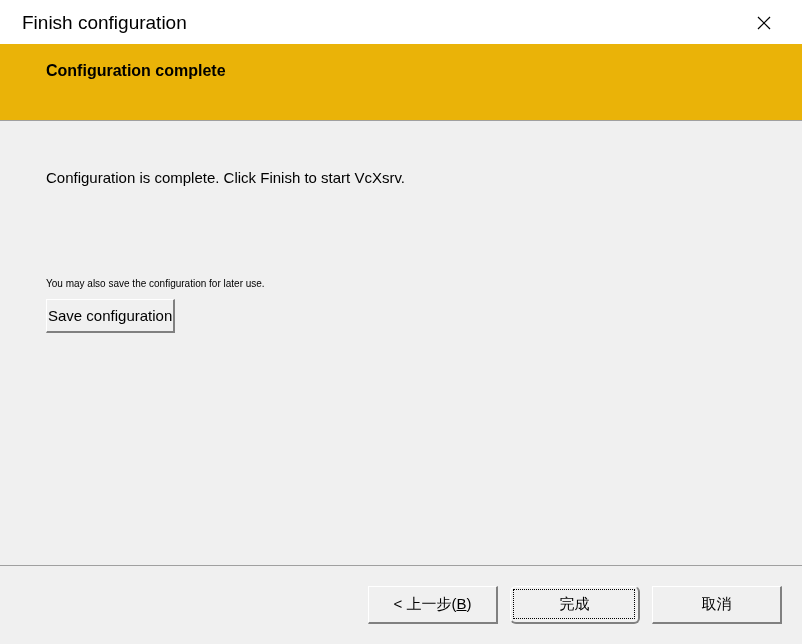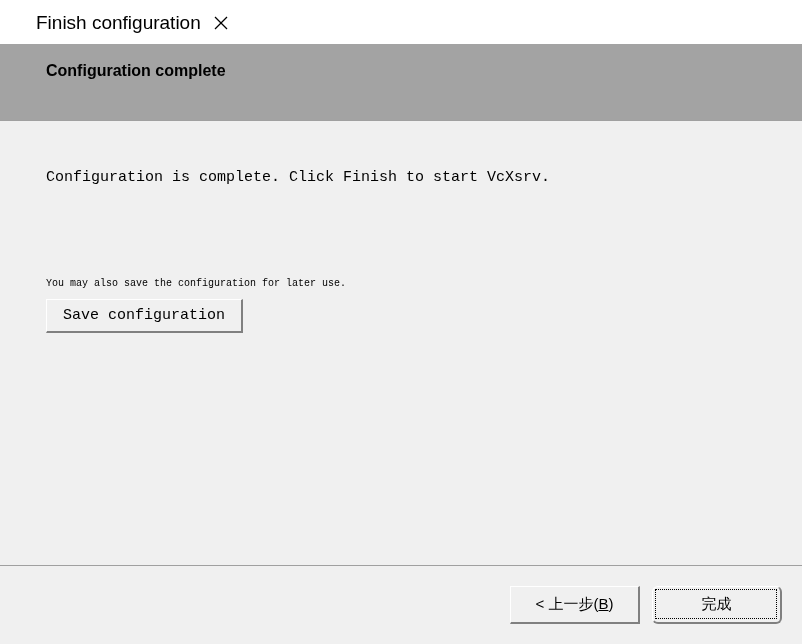--- a/index.html
+++ b/index.html
@@ -17,21 +17,22 @@
     .window {
       width: 100%;
       height: 100%;
       display: flex;
       flex-direction: column;
       background: #ffffff;
     }
     .titlebar {
       display: flex;
       align-items: center;
-      padding: 8px 18px 6px 36px;
+      justify-content: space-between;
+      padding: 8px 18px 6px 22px;
       background: #ffffff;
     }
     .titlebar-title {
       font-size: 19px;
       font-weight: 400;
       color: #000000;
     }
     .close-btn {
       width: 40px;
       height: 30px;
@@ -39,54 +40,53 @@
       align-items: center;
       justify-content: center;
       cursor: pointer;
       color: #000000;
     }
     .close-btn svg {
       width: 14px;
       height: 14px;
     }
     .header-band {
-      background: #a3a3a3;
+      background: #eab308;
       padding: 18px 12px 40px 46px;
       border-bottom: 1px solid #a0a0a0;
     }
     .header-band-title {
       font-size: 16px;
       font-weight: 700;
       color: #000000;
     }
     .content-area {
       background: #f0f0f0;
       flex: 1;
       padding: 48px 46px 20px 46px;
       border-bottom: 1px solid #a0a0a0;
-      font-family: Liberation Mono, monospace;
     }
     .content-text {
       font-size: 15px;
       color: #000000;
       margin-bottom: 92px;
     }
     .content-subtext {
       font-size: 10px;
       color: #000000;
       margin-bottom: 10px;
     }
     .save-btn {
       display: inline-block;
       background: #f0f0f0;
       border-top: 1px solid #ffffff;
       border-left: 1px solid #ffffff;
       border-right: 2px solid #808080;
       border-bottom: 2px solid #808080;
-      padding: 7px 16px;
+      padding: 7px 1px;
       font-size: 15px;
       font-family: inherit;
       cursor: pointer;
       color: #000000;
     }
     .footer {
       background: #f0f0f0;
       padding: 20px 20px 20px 0;
       display: flex;
       justify-content: flex-end;
@@ -145,15 +145,16 @@
 
   <div class="content-area">
     <div class="content-text">Configuration is complete. Click Finish to start VcXsrv.</div>
     <div class="content-subtext">You may also save the configuration for later use.</div>
     <button class="save-btn">Save configuration</button>
   </div>
 
   <div class="footer">
     <button class="footer-btn"><span>&lt; 上一步(</span><span class="underline">B</span><span>)</span></button>
     <button class="footer-btn default">完成</button>
+    <button class="footer-btn">取消</button>
   </div>
 
 </div>
 
 </body></html>

